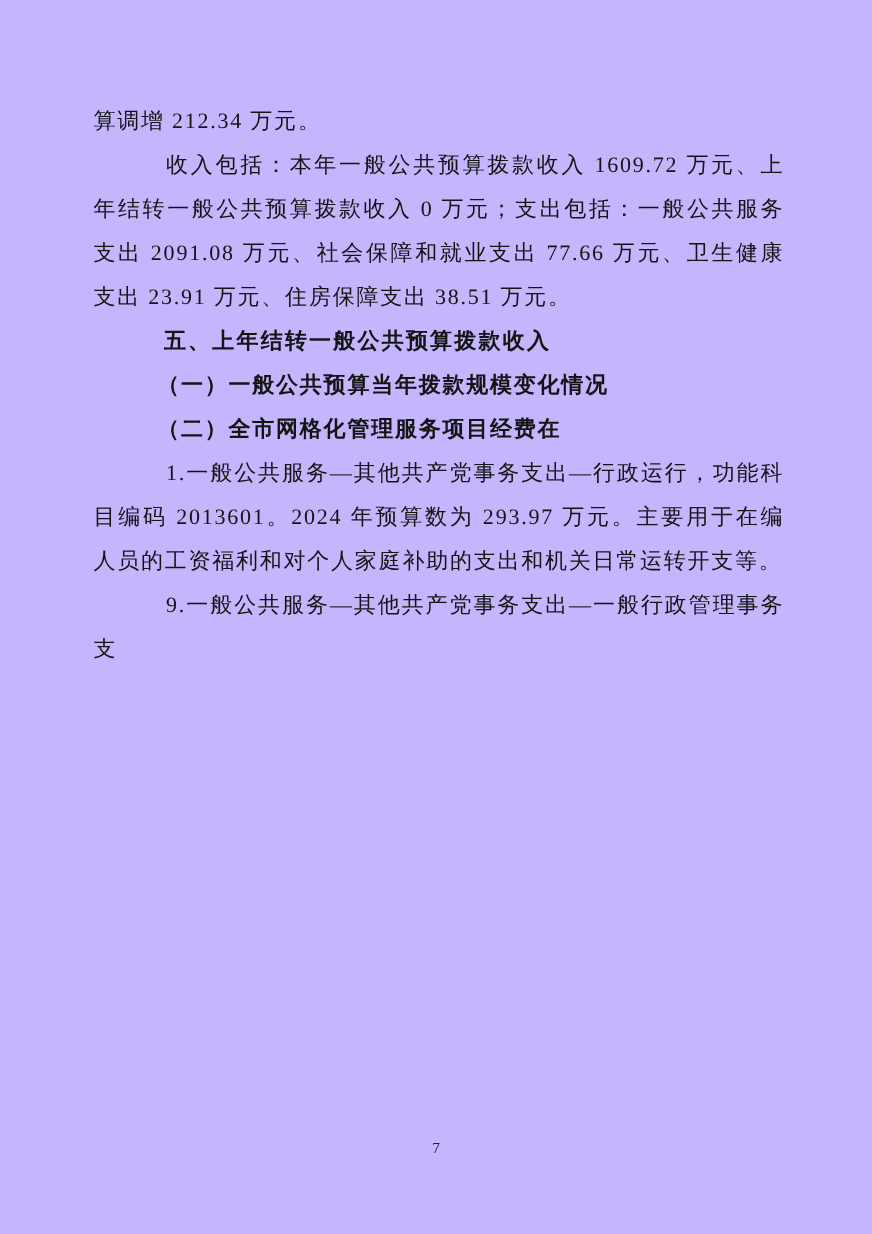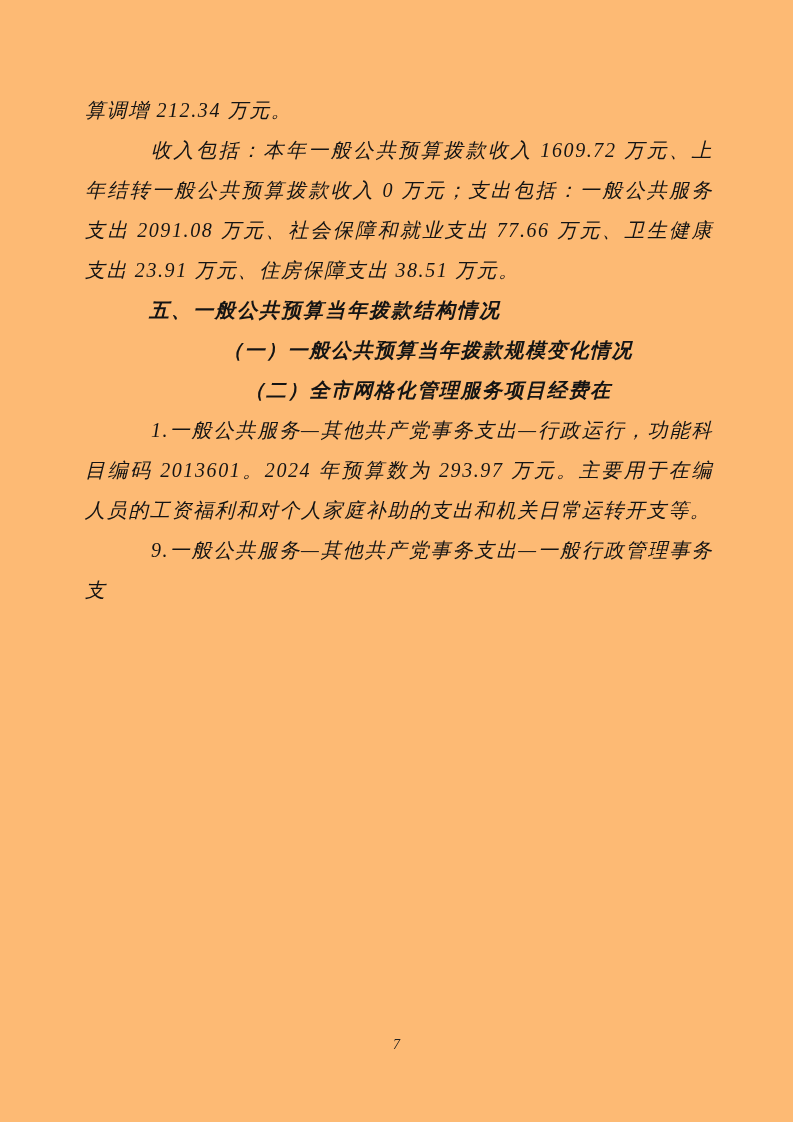--- a/index.html
+++ b/index.html
@@ -4,25 +4,24 @@
 <style>
   html, body {
     margin: 0;
     padding: 0;
     background: #ffffff;
   }
   .page {
     position: relative;
     width: 793px;
     height: 1122px;
-    background: #fdba74;
+    background: #c4b5fd;
     color: #141414;
     font-family: "Liberation Serif", "DejaVu Serif", serif;
     overflow: hidden;
-    font-style: italic;
   }
   .content {
     position: absolute;
     left: 85px;
     top: 90px;
     width: 628px;
     font-size: 20px;
     line-height: 40px;
     letter-spacing: 1.6px;
     text-align: justify;
@@ -46,42 +45,42 @@
   h2.heading-main {
     font-family: "Liberation Sans", "DejaVu Sans", sans-serif;
     font-weight: bold;
     text-indent: 3.2em;
     text-align: left;
     letter-spacing: 2px;
   }
   h3.heading-sub {
     font-weight: bold;
     text-indent: 2.9em;
-    text-align: center;
+    text-align: left;
   }
   .footer {
     position: absolute;
     left: 0;
     top: 1034px;
     width: 100%;
     text-align: center;
     font-size: 14px;
     line-height: 22px;
     letter-spacing: 0;
     color: #222222;
   }
 </style>
 </head>
 <body>
 
 <div class="page">
   <div class="content">
     <p class="body-continuation">算调增 212.34 万元。</p>
     <p class="body-indent">收入包括：本年一般公共预算拨款收入 1609.72 万元、上年结转一般公共预算拨款收入 0 万元；支出包括：一般公共服务支出 2091.08 万元、社会保障和就业支出 77.66 万元、卫生健康支出 23.91 万元、住房保障支出 38.51 万元。</p>
-    <h2 class="heading-main">五、一般公共预算当年拨款结构情况</h2>
+    <h2 class="heading-main">五、上年结转一般公共预算拨款收入</h2>
     <h3 class="heading-sub">（一）一般公共预算当年拨款规模变化情况</h3>
     <h3 class="heading-sub">（二）全市网格化管理服务项目经费在</h3>
     <p class="body-indent">1.一般公共服务—其他共产党事务支出—行政运行，功能科目编码 2013601。2024 年预算数为 293.97 万元。主要用于在编人员的工资福利和对个人家庭补助的支出和机关日常运转开支等。</p>
     <p class="body-indent">9.一般公共服务—其他共产党事务支出—一般行政管理事务支</p>
   </div>
   <div class="footer">
     <span>7</span>
   </div>
 </div>
 

